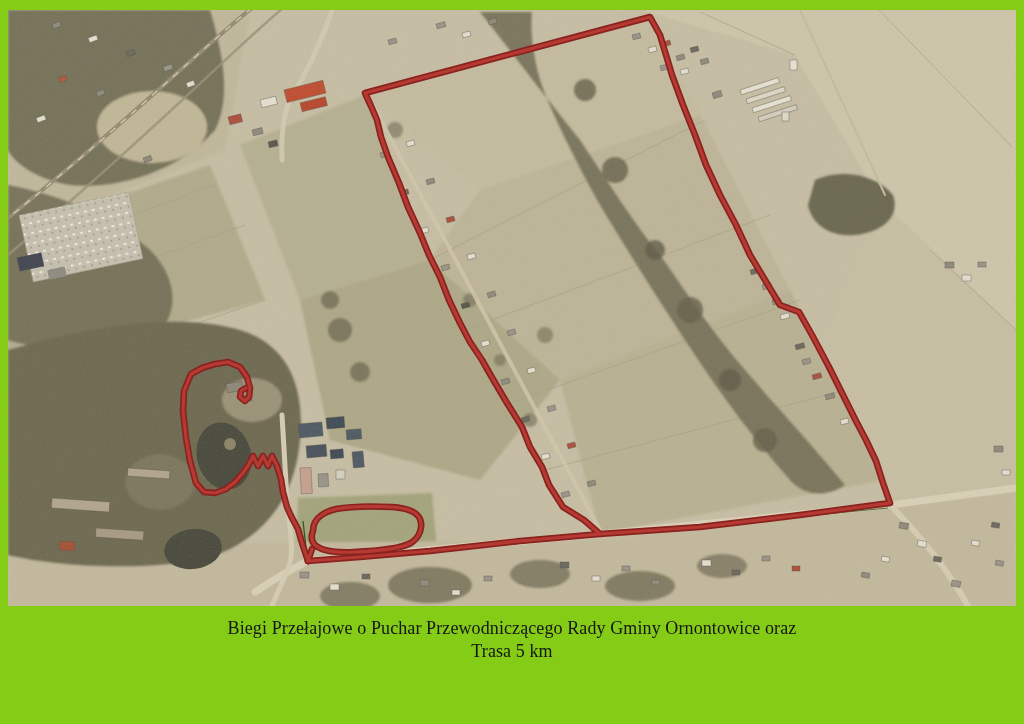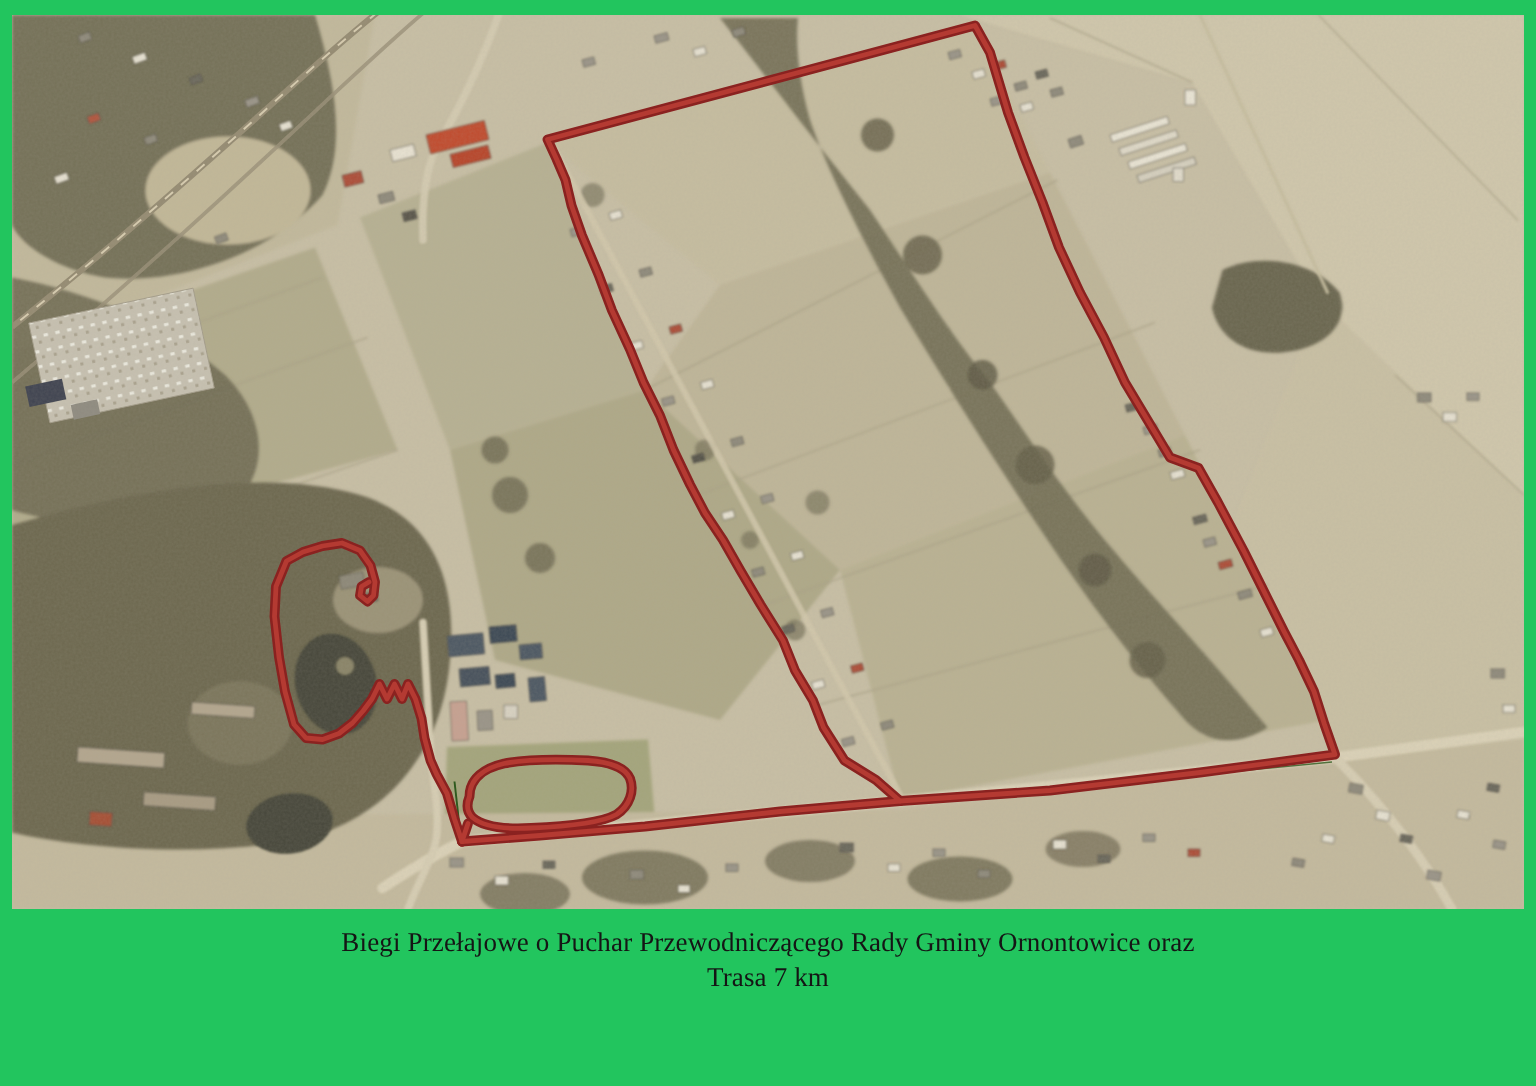--- a/index.html
+++ b/index.html
@@ -1,16 +1,16 @@
 <!DOCTYPE html>
 <html><head>
 <meta charset="utf-8">
 <style>
   html,body{margin:0;padding:0;background:#ffffff;}
-  .page{position:relative;width:1024px;height:724px;background:#22c55e;overflow:hidden;
+  .page{position:relative;width:1024px;height:724px;background:#84cc16;overflow:hidden;
         font-family:"Liberation Serif","DejaVu Serif",serif;}
   .map-wrap{position:absolute;left:0;top:0;width:1024px;height:724px;}
   svg{display:block;}
   .caption{position:absolute;left:0;top:617px;width:1024px;text-align:center;color:#151515;}
   .caption p{margin:0;font-size:18px;line-height:22.5px;letter-spacing:0.1px;}
 </style>
 </head>
 <body>
 
 <div class="page">
@@ -266,15 +266,15 @@
       <g stroke-linejoin="round" stroke-linecap="round">
         <use href="#routePaths" stroke="#8a2220" stroke-width="6.6"></use>
         <use href="#routePaths" stroke="#b43a32" stroke-width="3.2"></use>
       </g>
     </g>
   </svg>
   </div>
 
   <div class="caption">
     <p>Biegi Przełajowe o Puchar Przewodniczącego Rady Gminy Ornontowice oraz</p>
-    <p>Trasa 7 km</p>
+    <p>Trasa 5 km</p>
   </div>
 </div>
 
 </body></html>

